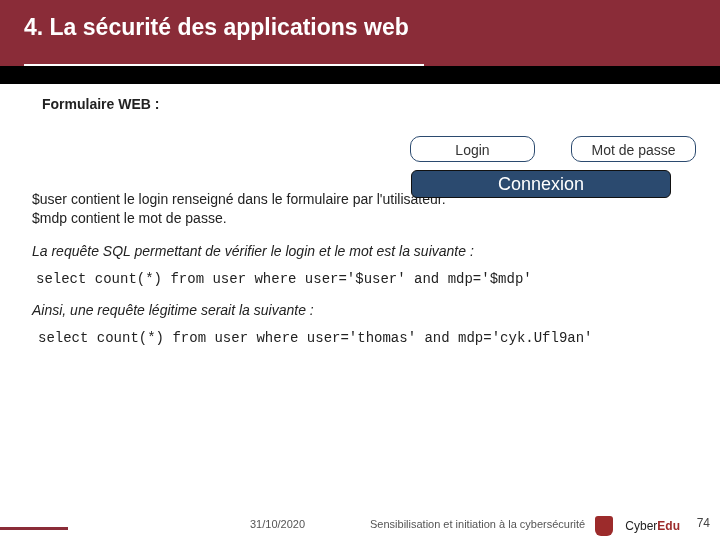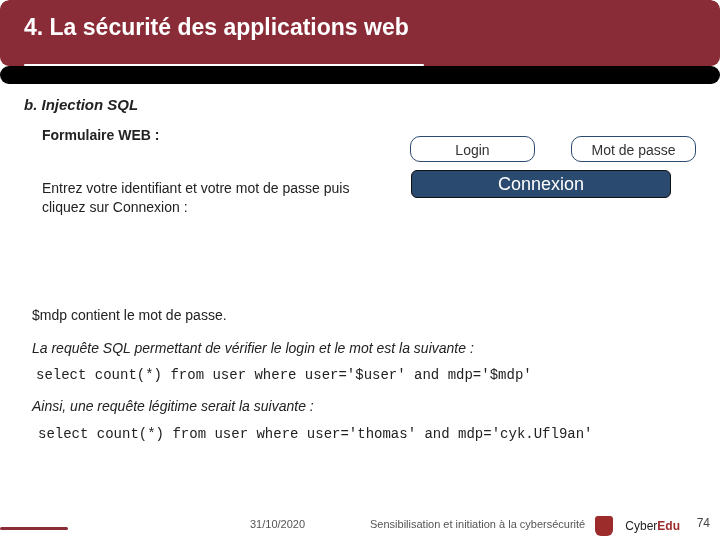--- a/index.html
+++ b/index.html
@@ -1,15 +1,15 @@
 <!DOCTYPE html>
 <html><head>
 <meta charset="utf-8">
 <style>
-  * { margin: 0; padding: 0; box-sizing: border-box; border-radius: 9px; }
+  * { margin: 0; padding: 0; box-sizing: border-box; }
   body {
     width: 720px; height: 540px;
     font-family: Arial, Helvetica, sans-serif;
     background: #fff; color: #222;
     position: relative;
     overflow: hidden;
   }
   .title-band {
     position: absolute; left: 0; top: 0; width: 720px;
     background: #8a2c38; height: 66px;
@@ -96,36 +96,34 @@
 </head>
 <body>
 
 <div class="title-band">
   <h1>4. La sécurité des applications web</h1>
   <div class="title-underline"></div>
 </div>
 <div class="black-band"></div>
 
 <div class="content">
-  <div class="subtitle">b. Injection SQL</div>
   <div class="form-label">Formulaire WEB :</div>
 
   <div class="form-row">
     <div class="form-widgets" style="position:absolute; right:0; top:40px;">
       <div class="input-row">
         <div class="input-box">Login</div>
         <div class="input-box">Mot de passe</div>
       </div>
       <div class="connect-btn">Connexion</div>
     </div>
-    <div class="form-text" style="margin-top:28px;">Entrez votre identifiant et votre mot de passe puis cliquez sur Connexion :</div>
   </div>
 
   <div class="para" style="margin-top:70px;">
-    <br>
+    <span>$user contient le login renseigné dans le formulaire par l'utilisateur.</span><br>
     <span>$mdp contient le mot de passe.</span>
   </div>
 
   <div class="para2">La requête SQL permettant de vérifier le login et le mot est la suivante :</div>
   <div class="code-block">select count(*) from user where user='$user' and mdp='$mdp'</div>
 
   <div class="para2">Ainsi, une requête légitime serait la suivante :</div>
   <div class="code-block" style="margin-left:14px;">select count(*) from user where user='thomas' and mdp='cyk.Ufl9an'</div>
 </div>
 

